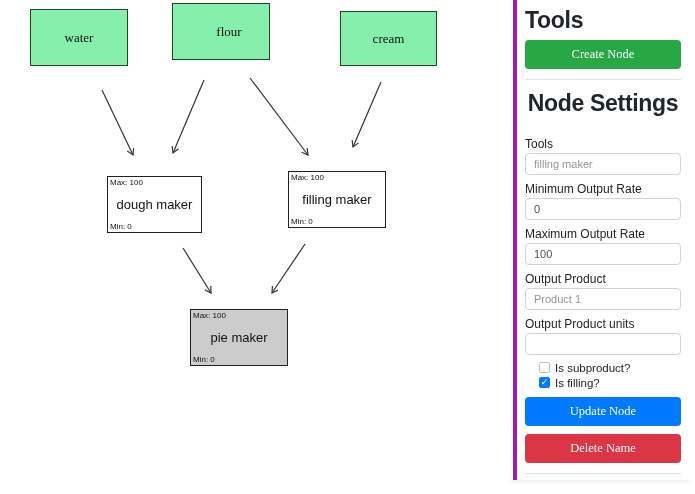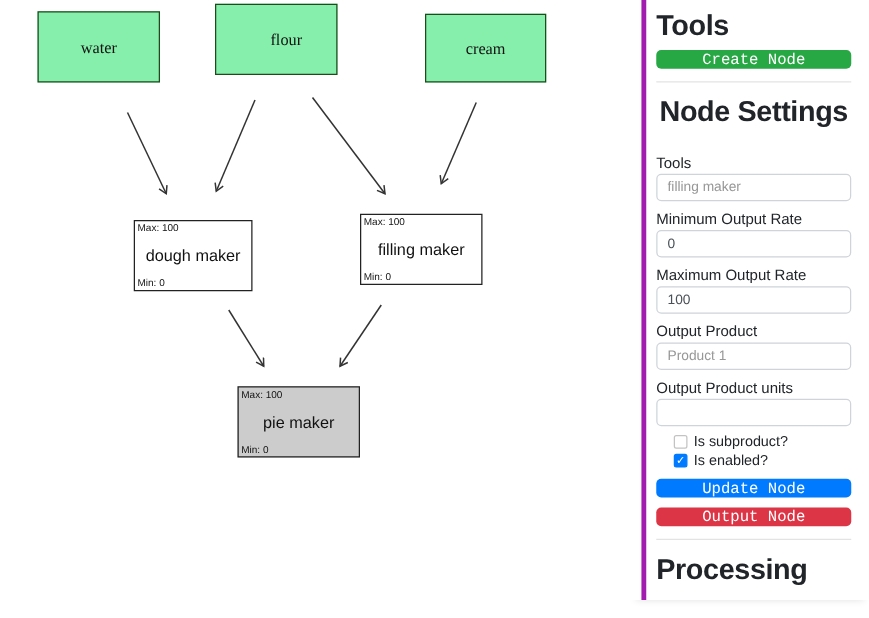--- a/index.html
+++ b/index.html
@@ -35,22 +35,22 @@
   .node .minmax.min { bottom: 1px; }
 
   
   .sidebar { width: 182px; height: 480px; background: #fff;
     border-left: 4px solid #a21caf; box-shadow: -4px 0 6px rgba(0,0,0,0.12);
     padding: 5px 14px 0 8px; overflow: hidden; }
   .sidebar h1 { font-size: 23px; font-weight: bold; color: #212529;
     letter-spacing: -0.3px; margin: 2px 0 6px 0; }
   .sidebar hr { border: none; border-top: 1px solid #e3e3e3; margin: 10px 0; }
 
-  .btn { display: block; width: 100%; height: 15px; border: none; border-radius: 4px;
-    color: #fff; font-size: 12.5px; font-family: Liberation Mono, monospace;
+  .btn { display: block; width: 100%; height: 29px; border: none; border-radius: 4px;
+    color: #fff; font-size: 12.5px; font-family: Liberation Serif, serif;
     cursor: pointer; }
   .btn-create { background: #28a745; margin-top: 3px; }
   .btn-update { background: #007bff; margin-top: 5px; }
   .btn-delete { background: #dc3545; margin-top: 8px; }
 
   .heading-settings { margin-bottom: 20px !important; text-align: center; }
 
   .form-group { margin-bottom: 7px; }
   .form-group label { display: block; font-size: 12px; color: #212529;
     line-height: 14px; margin-bottom: 2px; }
@@ -160,25 +160,25 @@
         <input type="text" value="" style="">
       </div>
 
       <div class="checkbox-block">
         <div class="checkbox-row">
           <span class="cb" data-checked="false"></span>
           <span class="cb-label">Is subproduct?</span>
         </div>
         <div class="checkbox-row">
           <span class="cb" data-checked="true"></span>
-          <span class="cb-label">Is enabled?</span>
+          <span class="cb-label">Is filling?</span>
         </div>
       </div>
 
       <button class="btn btn-update">Update Node</button>
-      <button class="btn btn-delete">Output Node</button>
+      <button class="btn btn-delete">Delete Name</button>
 
       <hr>
 
       <h1>Processing</h1>
     </div>
   </div>
 </div>
 
 </body></html>

